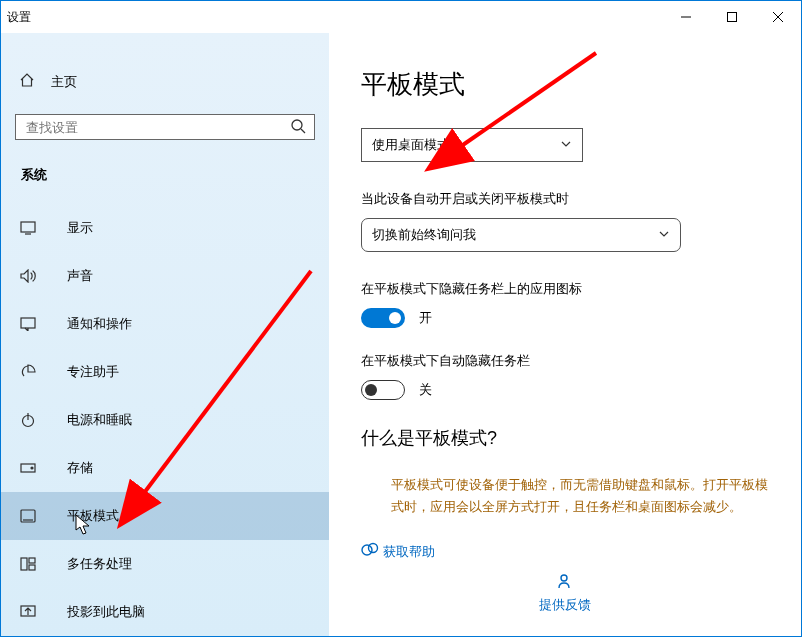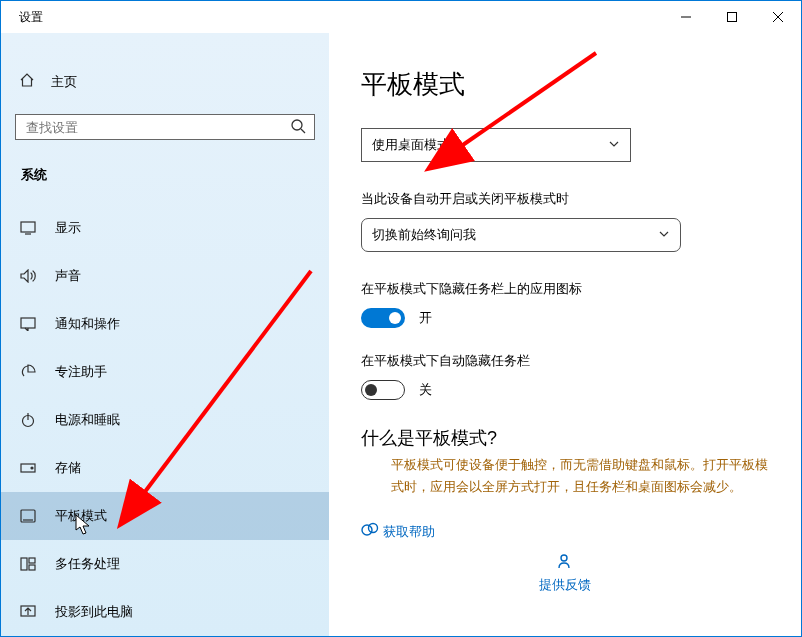--- a/index.html
+++ b/index.html
@@ -1,57 +1,57 @@
 <!DOCTYPE html>
 <html><head>
 <meta charset="utf-8">
 <style>
   * { box-sizing: border-box; }
   html, body { margin: 0; padding: 0; font-family: "Microsoft YaHei", "Segoe UI", sans-serif; font-size: 13px; color: #000; }
   body { width: 802px; height: 637px; overflow: hidden; position: relative; background: #fff; border: 1px solid #0078d7; }
 
   
   .titlebar { height: 32px; display: flex; align-items: center; background: #fff; }
-  .titlebar .app-title { padding-left: 18px; font-size: 12px; color: #000; flex: 0 0 auto; }
+  .titlebar .app-title { padding-left: 6px; font-size: 12px; color: #000; flex: 0 0 auto; }
   .titlebar .spacer { flex: 1; }
   .window-controls { display: flex; height: 100%; }
   .window-controls .wbtn { width: 46px; height: 32px; display: flex; align-items: center; justify-content: center; color: #000; }
 
   .content { display: flex; height: calc(100% - 32px); }
 
   
   .sidebar { width: 328px; background: linear-gradient(to bottom, #e6f2fb, #d9edf9); display: flex; flex-direction: column; padding-top: 4px; position: relative; }
   .home-row { display: flex; align-items: center; height: 40px; padding-left: 18px; gap: 16px; margin-top: 28px; font-size: 13px; }
   .search-wrap { margin: 16px 14px 0 14px; }
   .search { height: 26px; border: 1px solid #666; background: #fff; display: flex; align-items: center; padding: 0 8px; }
   .search input { flex: 1; border: none; outline: none; font-size: 13px; background: transparent; padding: 4px 2px; font-family: inherit; }
   .category { font-weight: 600; font-size: 13px; padding: 26px 14px 8px 20px; }
   .nav { margin-top: 12px; }
-  .nav-item { height: 48px; display: flex; align-items: center; padding-left: 18px; gap: 18px; font-size: 13px; color: #000; }
+  .nav-item { height: 48px; display: flex; align-items: center; padding-left: 18px; gap: 30px; font-size: 13px; color: #000; }
   .nav-item .icon-slot { width: 18px; display: flex; align-items: center; justify-content: center; color: #303030; }
   .nav-item.active { background: rgba(100,150,190,0.35); }
 
   
   .main { flex: 1; padding: 34px 32px 0 32px; overflow-y: hidden; position: relative; }
   .page-title { font-size: 26px; font-weight: 400; margin-bottom: 26px; }
   .section-label { font-size: 13px; margin: 0 0 10px 0; }
-  .select-box { width: 270px; height: 34px; border: 1px solid #555; display: flex; align-items: center; padding: 0 10px; justify-content: space-between; margin-bottom: 28px; }
+  .select-box { width: 222px; height: 34px; border: 1px solid #555; display: flex; align-items: center; padding: 0 10px; justify-content: space-between; margin-bottom: 28px; }
   .select-box.wide { width: 320px; border-radius: 7px; }
   .select-box .sel-text { font-size: 13px; }
 
   .toggle-row { display: flex; align-items: center; gap: 14px; margin-bottom: 24px; }
   .toggle { width: 44px; height: 20px; border-radius: 10px; position: relative; }
   .toggle.on { background: #0078d4; }
   .toggle.off { background: #fff; border: 1px solid #333; }
   .toggle .knob { width: 12px; height: 12px; border-radius: 50%; position: absolute; top: 4px; }
   .toggle.on .knob { background: #fff; right: 4px; top: 4px; }
   .toggle.off .knob { background: #333; left: 3px; top: 3px; }
   .toggle-label { font-size: 13px; }
 
-  .subheading { font-size: 18px; font-weight: 400; margin-top: 26px; margin-bottom: 4px; }
+  .subheading { font-size: 18px; font-weight: 400; margin-top: 26px; margin-bottom: 24px; }
   .body-text { font-size: 13px; color: #a16207; line-height: 1.7; max-width: 420px; margin-left: 30px; }
 
   .link-row { display: flex; align-items: center; gap: 4px; margin-top: 24px; }
   .link-row .link-text { color: #0067c0; font-size: 13px; }
   .link-row .link-icon { color: #0067c0; width: 18px; }
 
   
   .arrow-svg { position: absolute; pointer-events: none; z-index: 50; }
 
   

